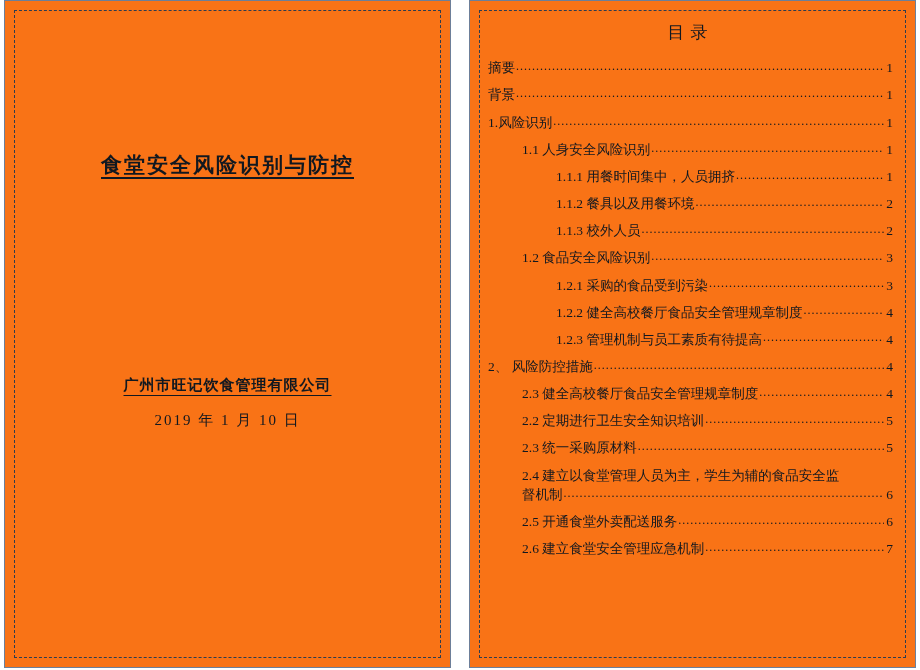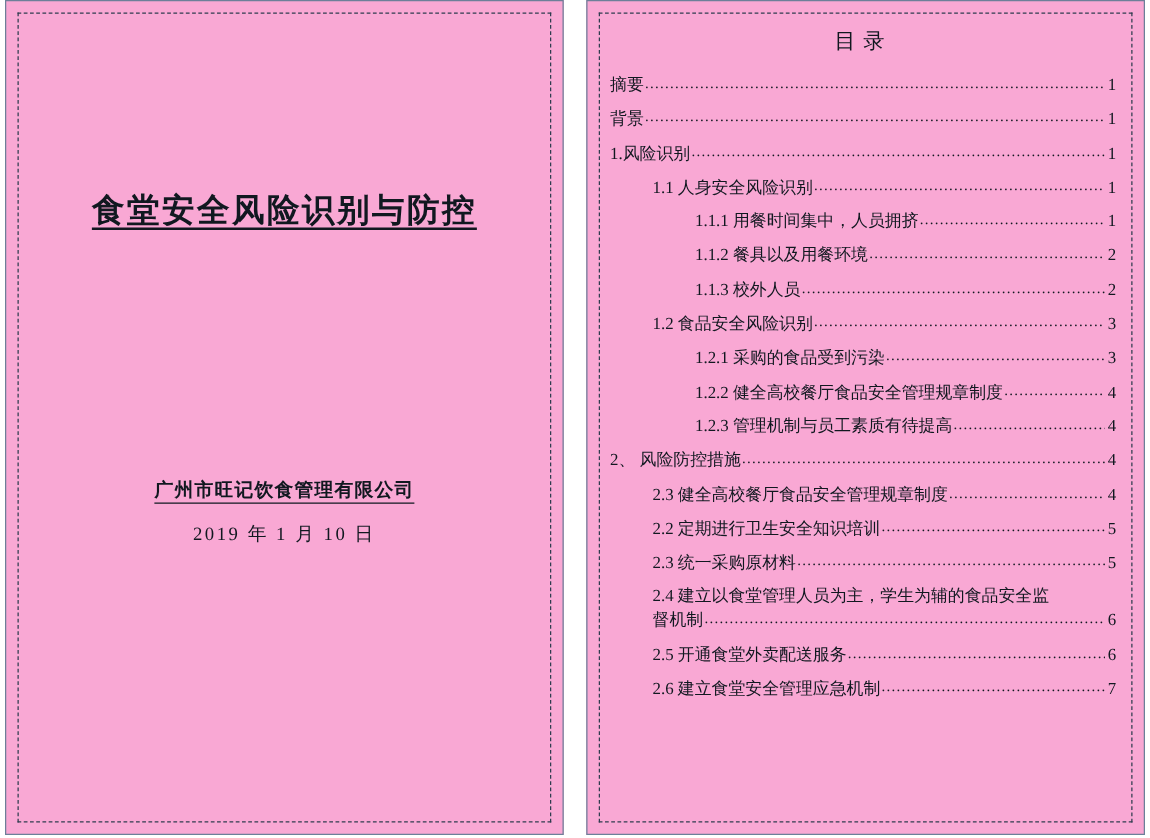--- a/index.html
+++ b/index.html
@@ -14,21 +14,21 @@
     overflow: hidden;
   }
   .doc-viewport {
     width: 920px;
     height: 670px;
     display: flex;
     gap: 18px;
     box-sizing: border-box;
   }
   .page {
-    background: #f9a8d4;
+    background: #f97316;
     position: relative;
     box-sizing: border-box;
     border: 1px solid #6d7f99;
   }
   .page-cover {
     width: 447px;
     height: 668px;
     margin-left: 4px;
   }
   .page-toc {
@@ -47,21 +47,21 @@
   
   .cover-content {
     position: absolute;
     top: 0; left: 0; right: 0; bottom: 0;
     display: flex;
     flex-direction: column;
     align-items: center;
   }
   .cover-title {
     margin-top: 150px;
-    font-size: 26px;
+    font-size: 21px;
     font-weight: bold;
     letter-spacing: 2px;
     color: #111820;
     text-decoration: underline;
     text-underline-offset: 5px;
     white-space: nowrap;
   }
   .cover-company {
     margin-top: 197px;
     font-size: 15px;
@@ -116,21 +116,21 @@
     font-size: 12px;
     position: relative;
     top: -2px;
   }
   .toc-entry .pg {
     flex: 0 0 auto;
     padding-left: 1px;
   }
   .toc-entry.lvl1 { padding-left: 0; }
   .toc-entry.lvl2 { padding-left: 34px; }
-  .toc-entry.lvl3 { padding-left: 68px; }
+  .toc-entry.lvl3 { padding-left: 68px; align-items: flex-end; }
   .toc-entry.wrap-line {
     margin-top: -8px;
     margin-bottom: 11.5px;
   }
 </style>
 </head>
 <body>
 
 <div class="doc-viewport">
 

